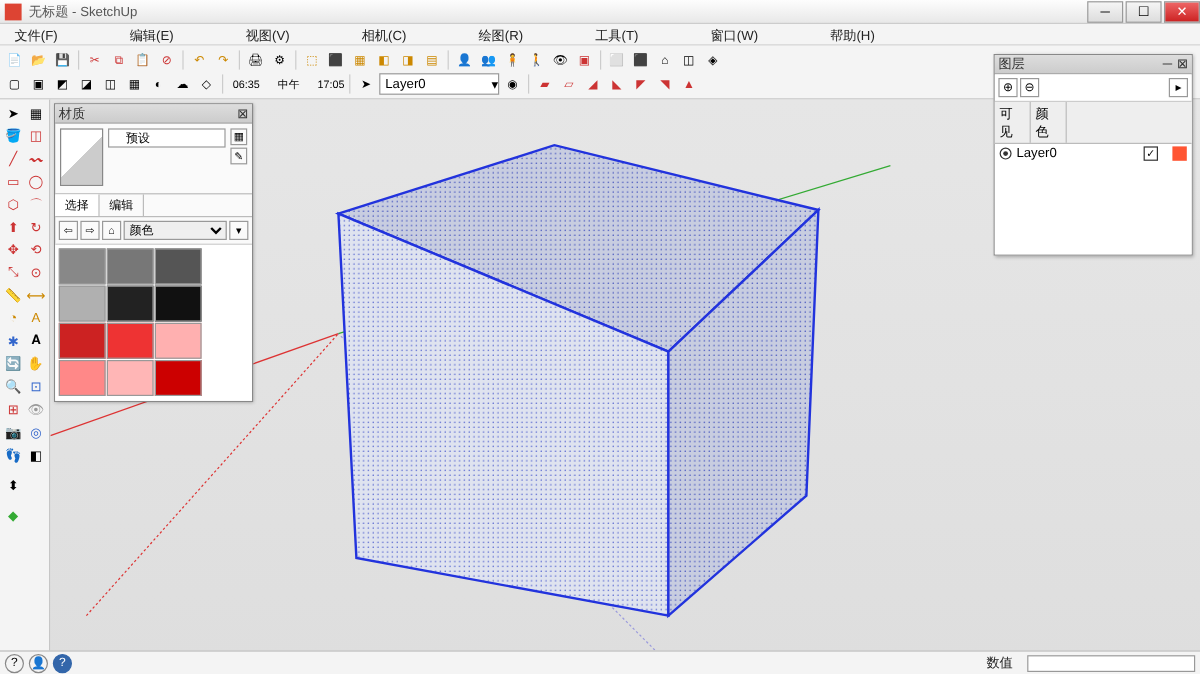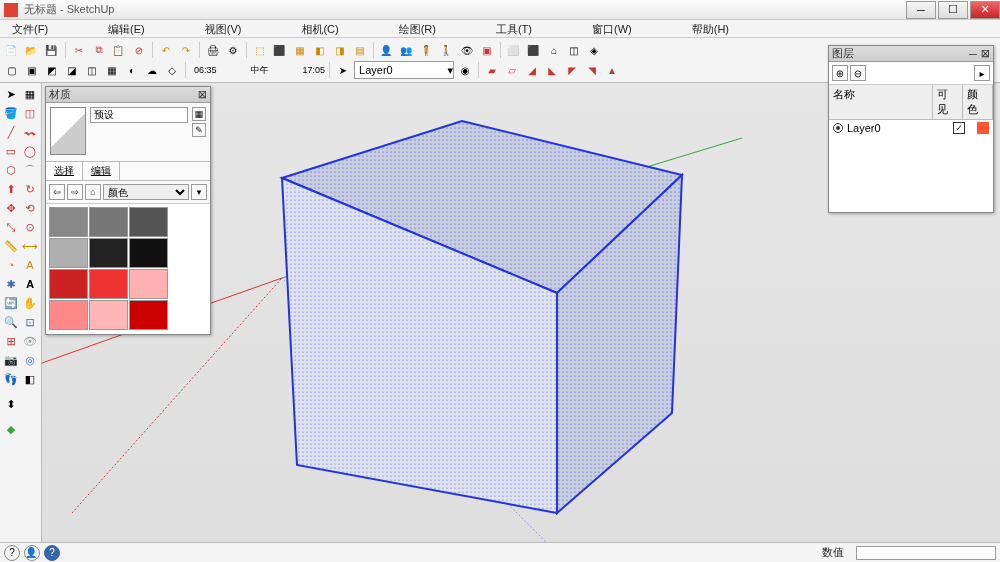--- a/index.html
+++ b/index.html
@@ -38,25 +38,25 @@
 .viewport { position: absolute; left: 42px; top: 0; right: 0; bottom: 0; background: linear-gradient(#e6e6e6, #dedede); }
 
 
 .panel { position: absolute; background: #fafafa; border: 1px solid #888; box-shadow: 1px 1px 3px rgba(0,0,0,0.3); }
 .panel-header { height: 16px; background: linear-gradient(#ddd,#ccc); border-bottom: 1px solid #999; display: flex; align-items: center; padding: 0 3px; font-size: 10px; color: #333; }
 .panel-header .close { margin-left: auto; cursor: pointer; }
 .materials-panel { left: 45px; top: 3px; width: 166px; }
 .mat-top { display: flex; padding: 4px; gap: 4px; }
 .mat-swatch { width: 48px; height: 48px; background: linear-gradient(135deg, #fff 50%, #ccc 50%); border: 1px solid #888; }
 .mat-name-box { flex: 1; }
-.mat-name-field { width: 98px; height: 16px; border: 1px solid #999; background: #fff; padding-left: 3px; font-size: 10px; }
+.mat-name-field { width: 98px; height: 16px; border: 1px solid #999; background: #fff; padding-left: 14px; font-size: 10px; }
 .mat-side-icons { display: flex; flex-direction: column; gap: 2px; margin-left: auto; }
 .mat-side-icons div { width: 14px; height: 14px; border: 1px solid #999; cursor: pointer; display:flex;align-items:center;justify-content:center;font-size:9px; }
 .mat-tabs { display: flex; border-top: 1px solid #bbb; border-bottom: 1px solid #bbb; margin-top: 2px; }
-.mat-tab { padding: 2px 8px; border-right: 1px solid #bbb; font-size: 10px; cursor: pointer; text-decoration: underline; }
+.mat-tab { padding: 2px 8px; border-right: 1px solid #bbb; font-size: 10px; cursor: pointer; }
 .mat-tab.active { background: #fff; }
 .mat-nav { display: flex; padding: 3px; gap: 2px; align-items: center; }
 .mat-nav .nav-btn { width: 16px; height: 16px; border: 1px solid #999; display:flex;align-items:center;justify-content:center; cursor:pointer; font-size:9px; }
 .mat-nav select { flex: 1; height: 16px; border: 1px solid #999; font-size: 10px; }
 .swatches { display: flex; flex-wrap: wrap; padding: 3px; gap: 0; background: #fff; border-top: 1px solid #ccc; }
 .swatch { width: 39px; height: 30px; border: 1px solid #999; margin: 0 1px 1px 0; cursor: pointer; }
 
 
 .layers-panel { right: 6px; top: -38px; width: 166px; z-index: 10; }
 .layers-panel .panel-body { background: #fff; height: 150px; }
@@ -156,21 +156,21 @@
     <div class="tb-btn">▣</div>
     <div class="tb-btn">◩</div>
     <div class="tb-btn">◪</div>
     <div class="tb-btn">◫</div>
     <div class="tb-btn">▦</div>
     <div class="tb-btn">◐</div>
     <div class="tb-btn">☁</div>
     <div class="tb-btn">◇</div>
     <div class="tb-sep"></div>
     <span style="font-size:9px;margin-left:4px">06:35</span>
-    <span style="font-size:9px;margin:0 32px">中午</span>
+    <span style="font-size:9px;margin:0 13px">中午</span>
     <span style="font-size:9px">17:05</span>
     <div class="tb-sep"></div>
     <div class="tb-btn">➤</div>
     <div class="layer-combo">
       <span>Layer0</span>
       <span style="margin-left:auto">▾</span>
     </div>
     <div class="tb-btn">◉</div>
     <div class="tb-sep"></div>
     <div class="tb-btn" style="color:#c33">▰</div>
@@ -338,21 +338,20 @@
       <span>⊠</span>
     </div>
     <div class="panel-body">
       <div class="layer-tools">
         <div class="lt-btn">⊕</div>
         <div class="lt-btn">⊖</div>
         <div style="flex:1"></div>
         <div class="lt-btn">▸</div>
       </div>
       <div class="layer-cols">
-        <div class="layer-col name">名称</div>
         <div class="layer-col vis">可见</div>
         <div class="layer-col color">颜色</div>
       </div>
       <div class="layer-row">
         <div class="radio"></div>
         <span class="lname">Layer0</span>
         <div class="vis-check">✓</div>
         <div class="lcolor" id="layer-color-0" style="background: rgb(255, 85, 51);"></div>
       </div>
     </div>

